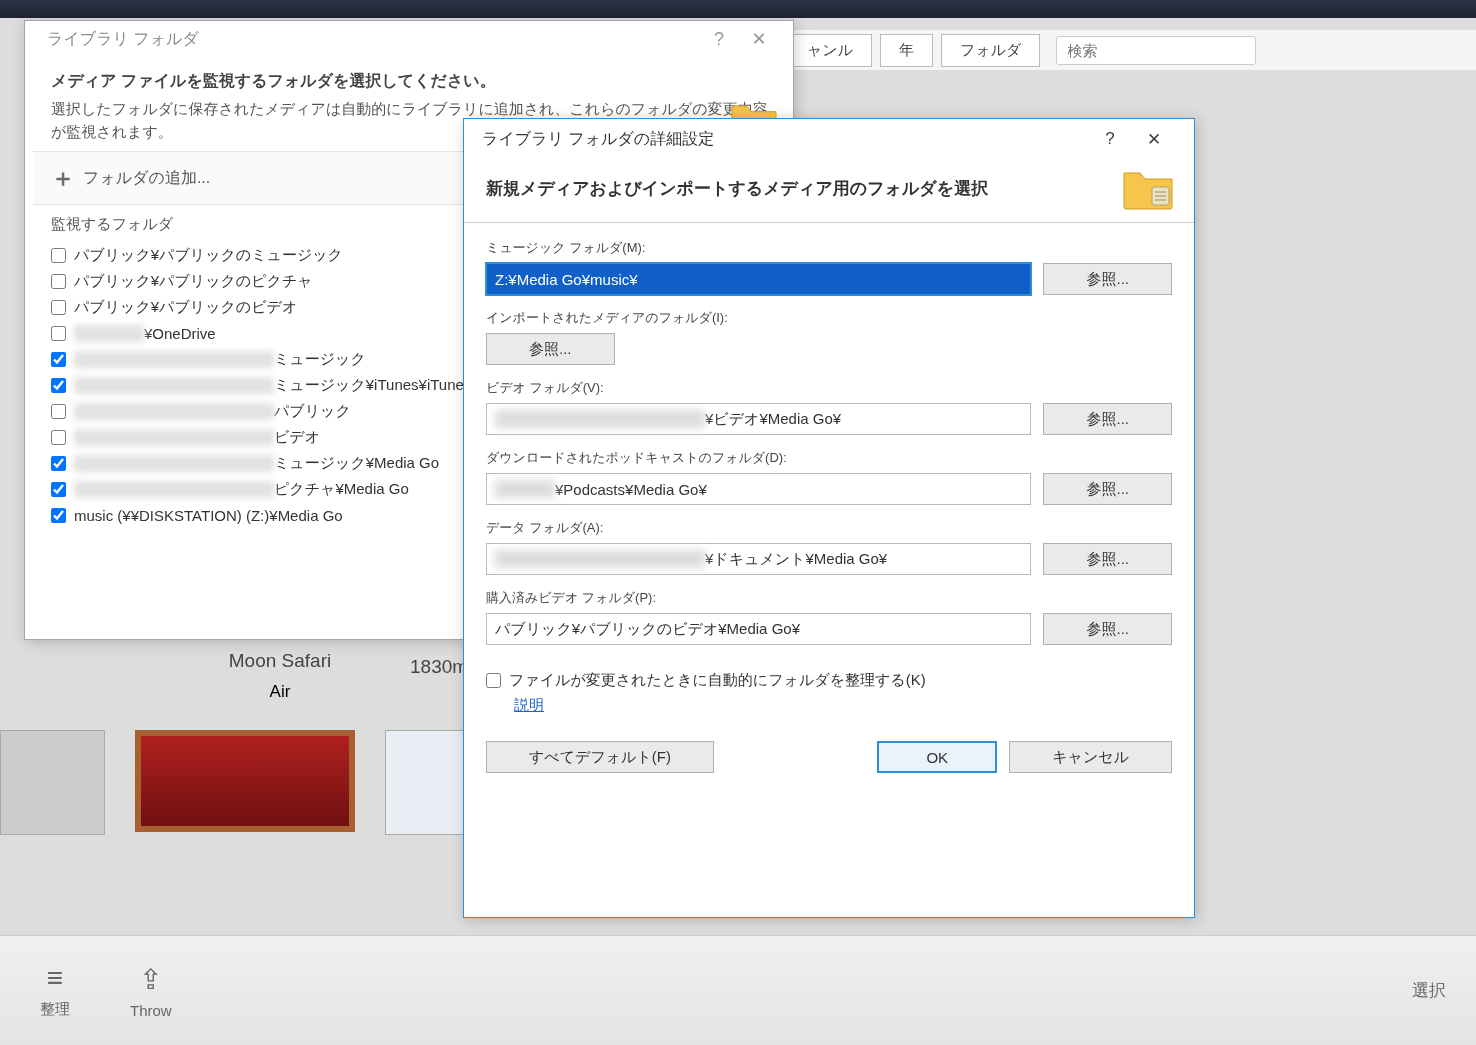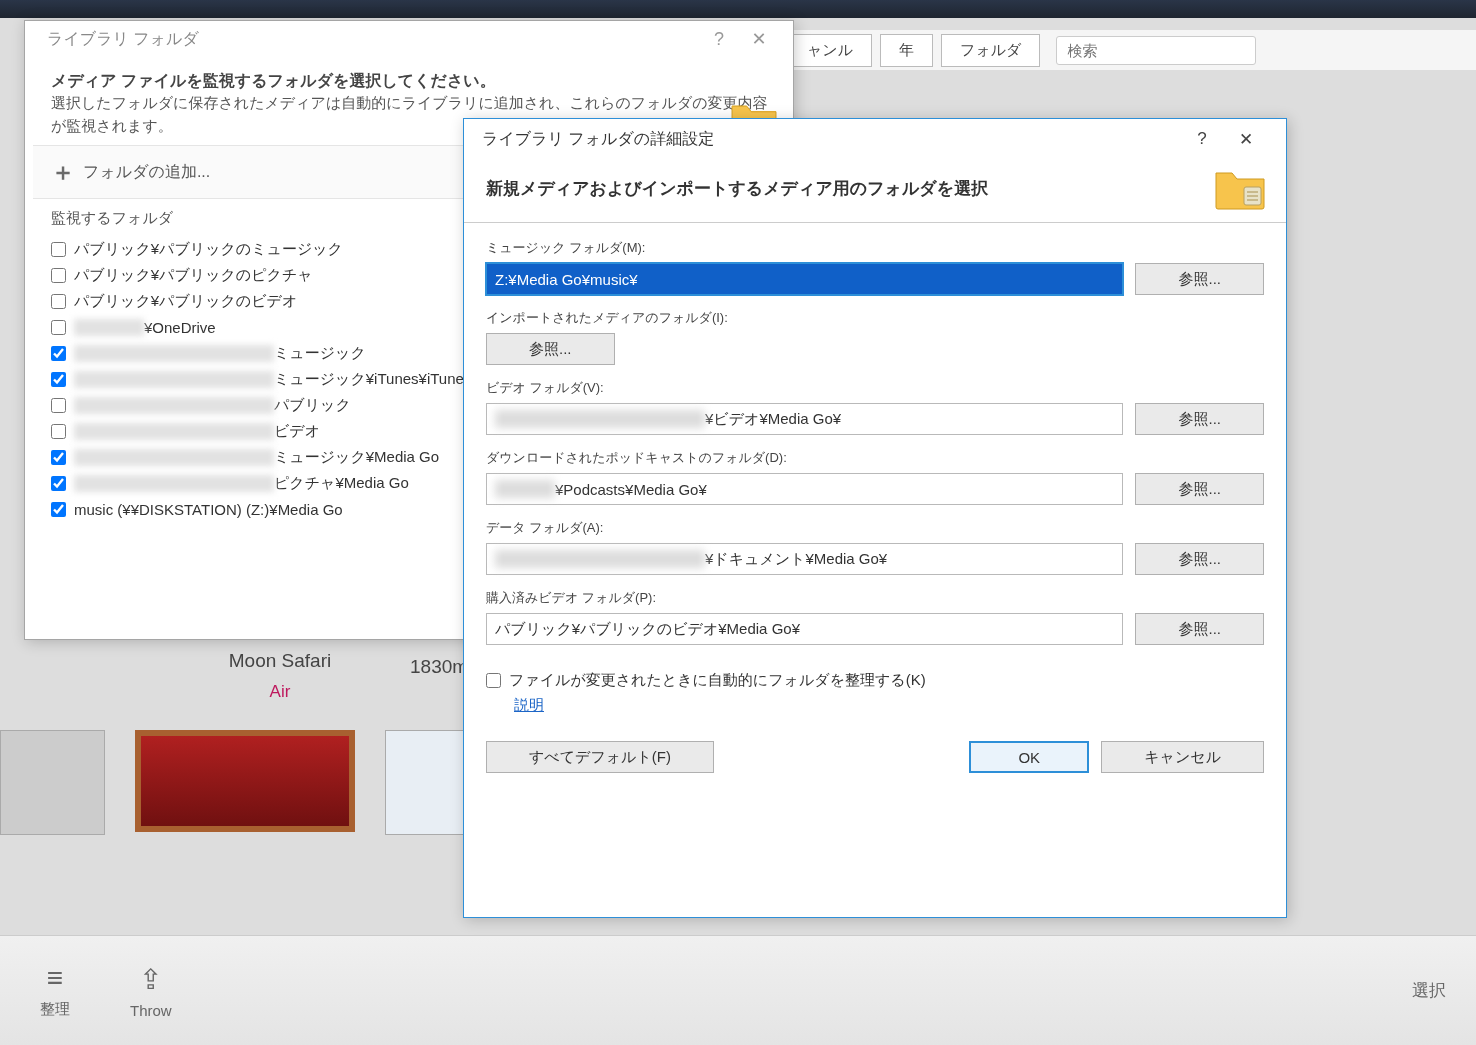--- a/index.html
+++ b/index.html
@@ -61,49 +61,49 @@
 }
 .bottom-item { display: flex; flex-direction: column; align-items: center; margin-right: 60px; font-size: 15px; }
 .bottom-icon { font-size: 28px; margin-bottom: 6px; color: #666; }
 .bottom-label-right { margin-left: auto; margin-right: 30px; font-size: 17px; }
 
 
 .albums { position: absolute; left: 0; top: 730px; display: flex; gap: 30px; padding-left: 0; }
 .thumb { width: 105px; height: 105px; background: #ccc; border: 1px solid #aaa; }
 .thumb.red { background: linear-gradient(#b02020,#701010); border: 6px solid #a86030; width: 220px; height: 102px; }
 .album-label { position: absolute; left: 150px; top: 650px; width: 260px; text-align: center; font-size: 19px; color: #444; }
-.album-sub { position: absolute; left: 150px; top: 682px; width: 260px; text-align: center; font-size: 17px; color: #be185d; }
+.album-sub { position: absolute; left: 150px; top: 682px; width: 260px; text-align: center; font-size: 17px; color: #000000; }
 .album-right { position: absolute; left: 410px; top: 656px; font-size: 19px; color: #444; }
 
 
 .dialog {
   position: absolute;
   background: #fff;
   border: 1px solid #a5a5a5;
   box-shadow: 2px 2px 14px rgba(0,0,0,.2);
 }
 .dlg1 { left: 24px; top: 20px; width: 770px; height: 620px; padding-left: 8px; }
 .dlg1 .titlebar { height: 36px; display: flex; align-items: center; padding: 0 14px; color: #888; font-size: 16px; }
 .dlg1 .titlebar .sp { flex: 1; }
 .dlg1 .help, .dlg1 .close { width: 40px; text-align: center; color: #999; font-size: 18px; }
 .dlg1 .body { padding: 14px 18px 0 18px; }
-.dlg1 .heading { font-weight: 600; font-size: 16px; color: #444; }
+.dlg1 .heading { font-weight: 600; font-size: 16px; color: #444; margin-bottom: 6px; }
 .dlg1 .desc { font-size: 15px; color: #555; line-height: 1.5; }
 .dlg1 .folder-icon-big { position: absolute; right: 14px; top: 70px; width: 50px; height: 44px; }
 .addfolder-row { display:flex; align-items:center; padding: 10px 18px; margin-top: 8px; border-top: 1px solid #e5e5e5; border-bottom: 1px solid #e5e5e5; background:#fafafa; }
 .addfolder-row .plus { font-size: 24px; color: #6a6a6a; margin-right: 8px; font-weight: bold;}
 .addfolder-row span.lbl { font-size: 16px; color: #555; }
 .listpanel { padding: 10px 18px; }
 .listpanel .grouphdr { font-size: 15px; color: #555; margin-bottom: 8px; }
 .chkrow { display: flex; align-items: center; height: 26px; font-size: 15px; color: #333; }
 .chkrow input { margin-right: 8px; width: 15px; height: 15px; }
 .chkrow .blur { display:inline-block; background:#e2e2e2; color:transparent; filter: blur(3px); height:17px; }
 
 
-.dlg2 { left: 463px; top: 118px; width: 824px; height: 800px; border: 1px solid #2d8fd8; }
+.dlg2 { left: 463px; top: 118px; width: 732px; height: 800px; border: 1px solid #2d8fd8; }
 .dlg2 .titlebar { height: 40px; display: flex; align-items: center; padding: 0 18px; font-size: 16px; color: #333; }
 .dlg2 .titlebar .sp { flex: 1; }
 .dlg2 .titlebar .help, .dlg2 .titlebar .close { width: 44px; text-align: center; font-size: 17px; color: #444; }
 .dlg2 .hdrarea { padding: 18px 22px 22px 22px; border-bottom: 1px solid #ccc; position: relative; }
 .dlg2 .hdrarea .htxt { font-size: 17px; font-weight: 600; color: #333; }
 .dlg2 .hdrarea .bigfolder { position: absolute; right: 20px; top: 4px; }
 .dlg2 .fields { padding: 16px 22px 6px 22px; }
 .fieldrow { margin-bottom: 14px; }
 .fieldrow .flabel { font-size: 13px; color: #444; margin-bottom: 6px; }
 .fieldrow .frow { display: flex; gap: 12px; }

